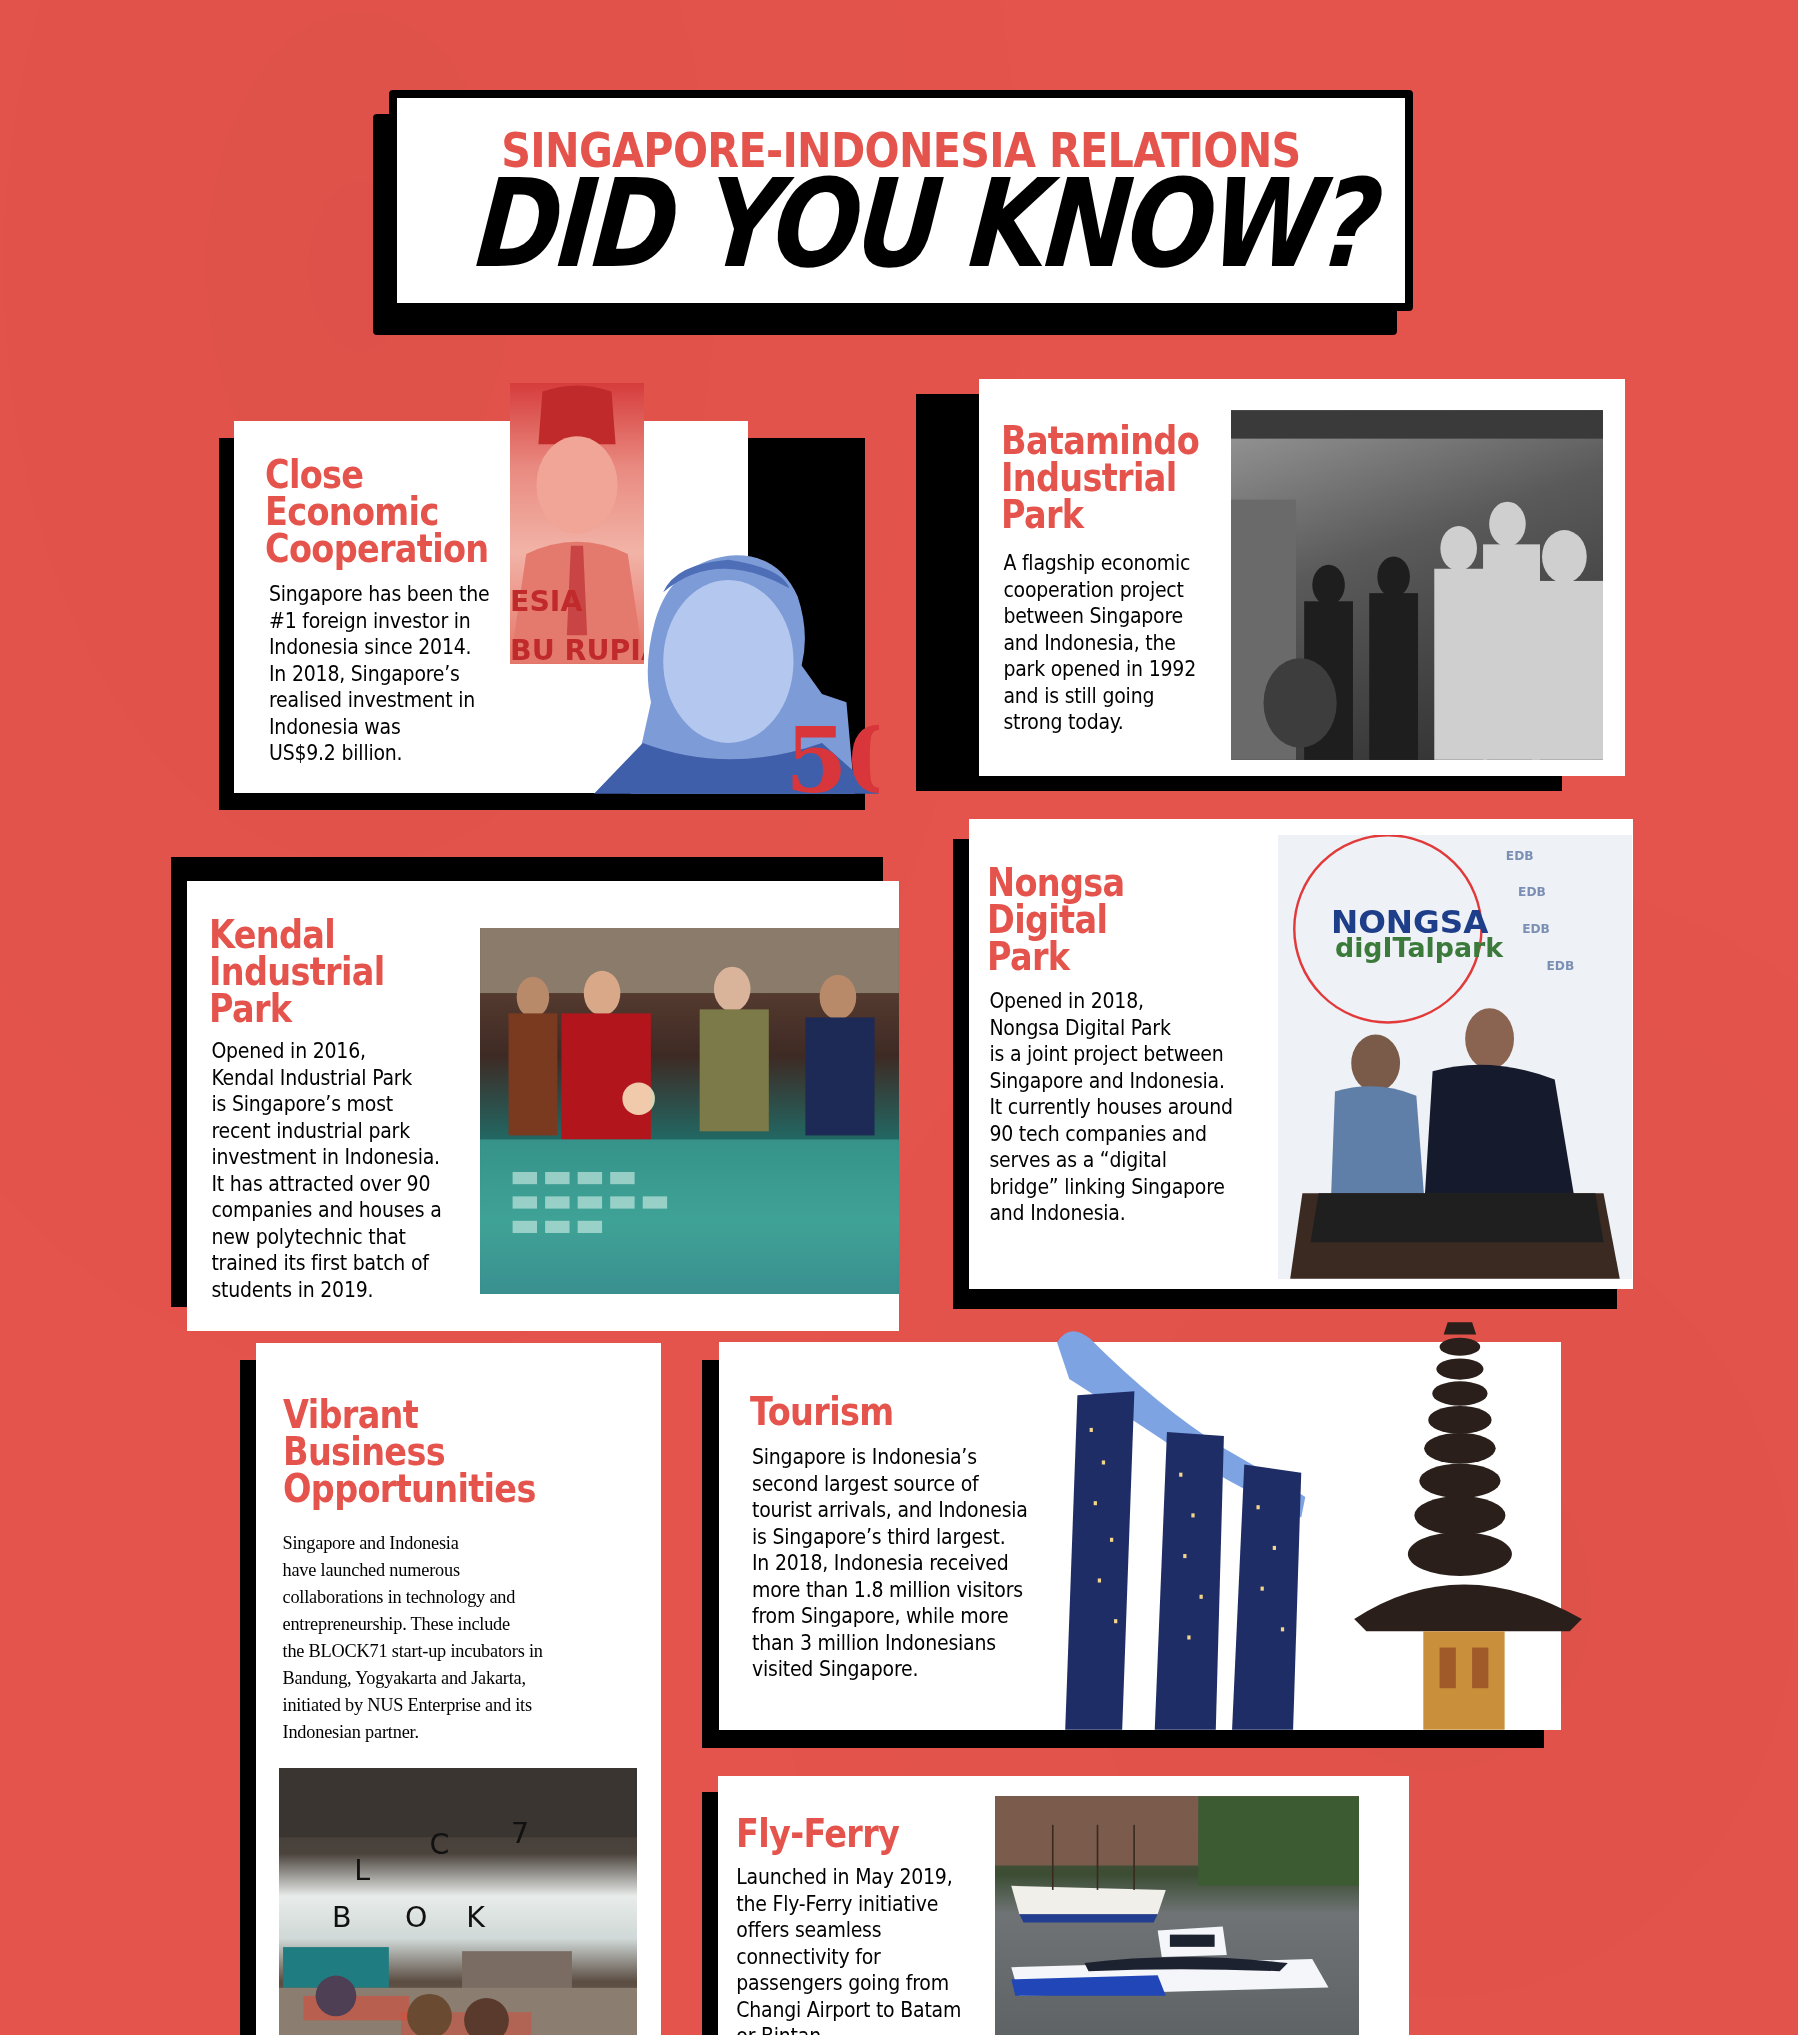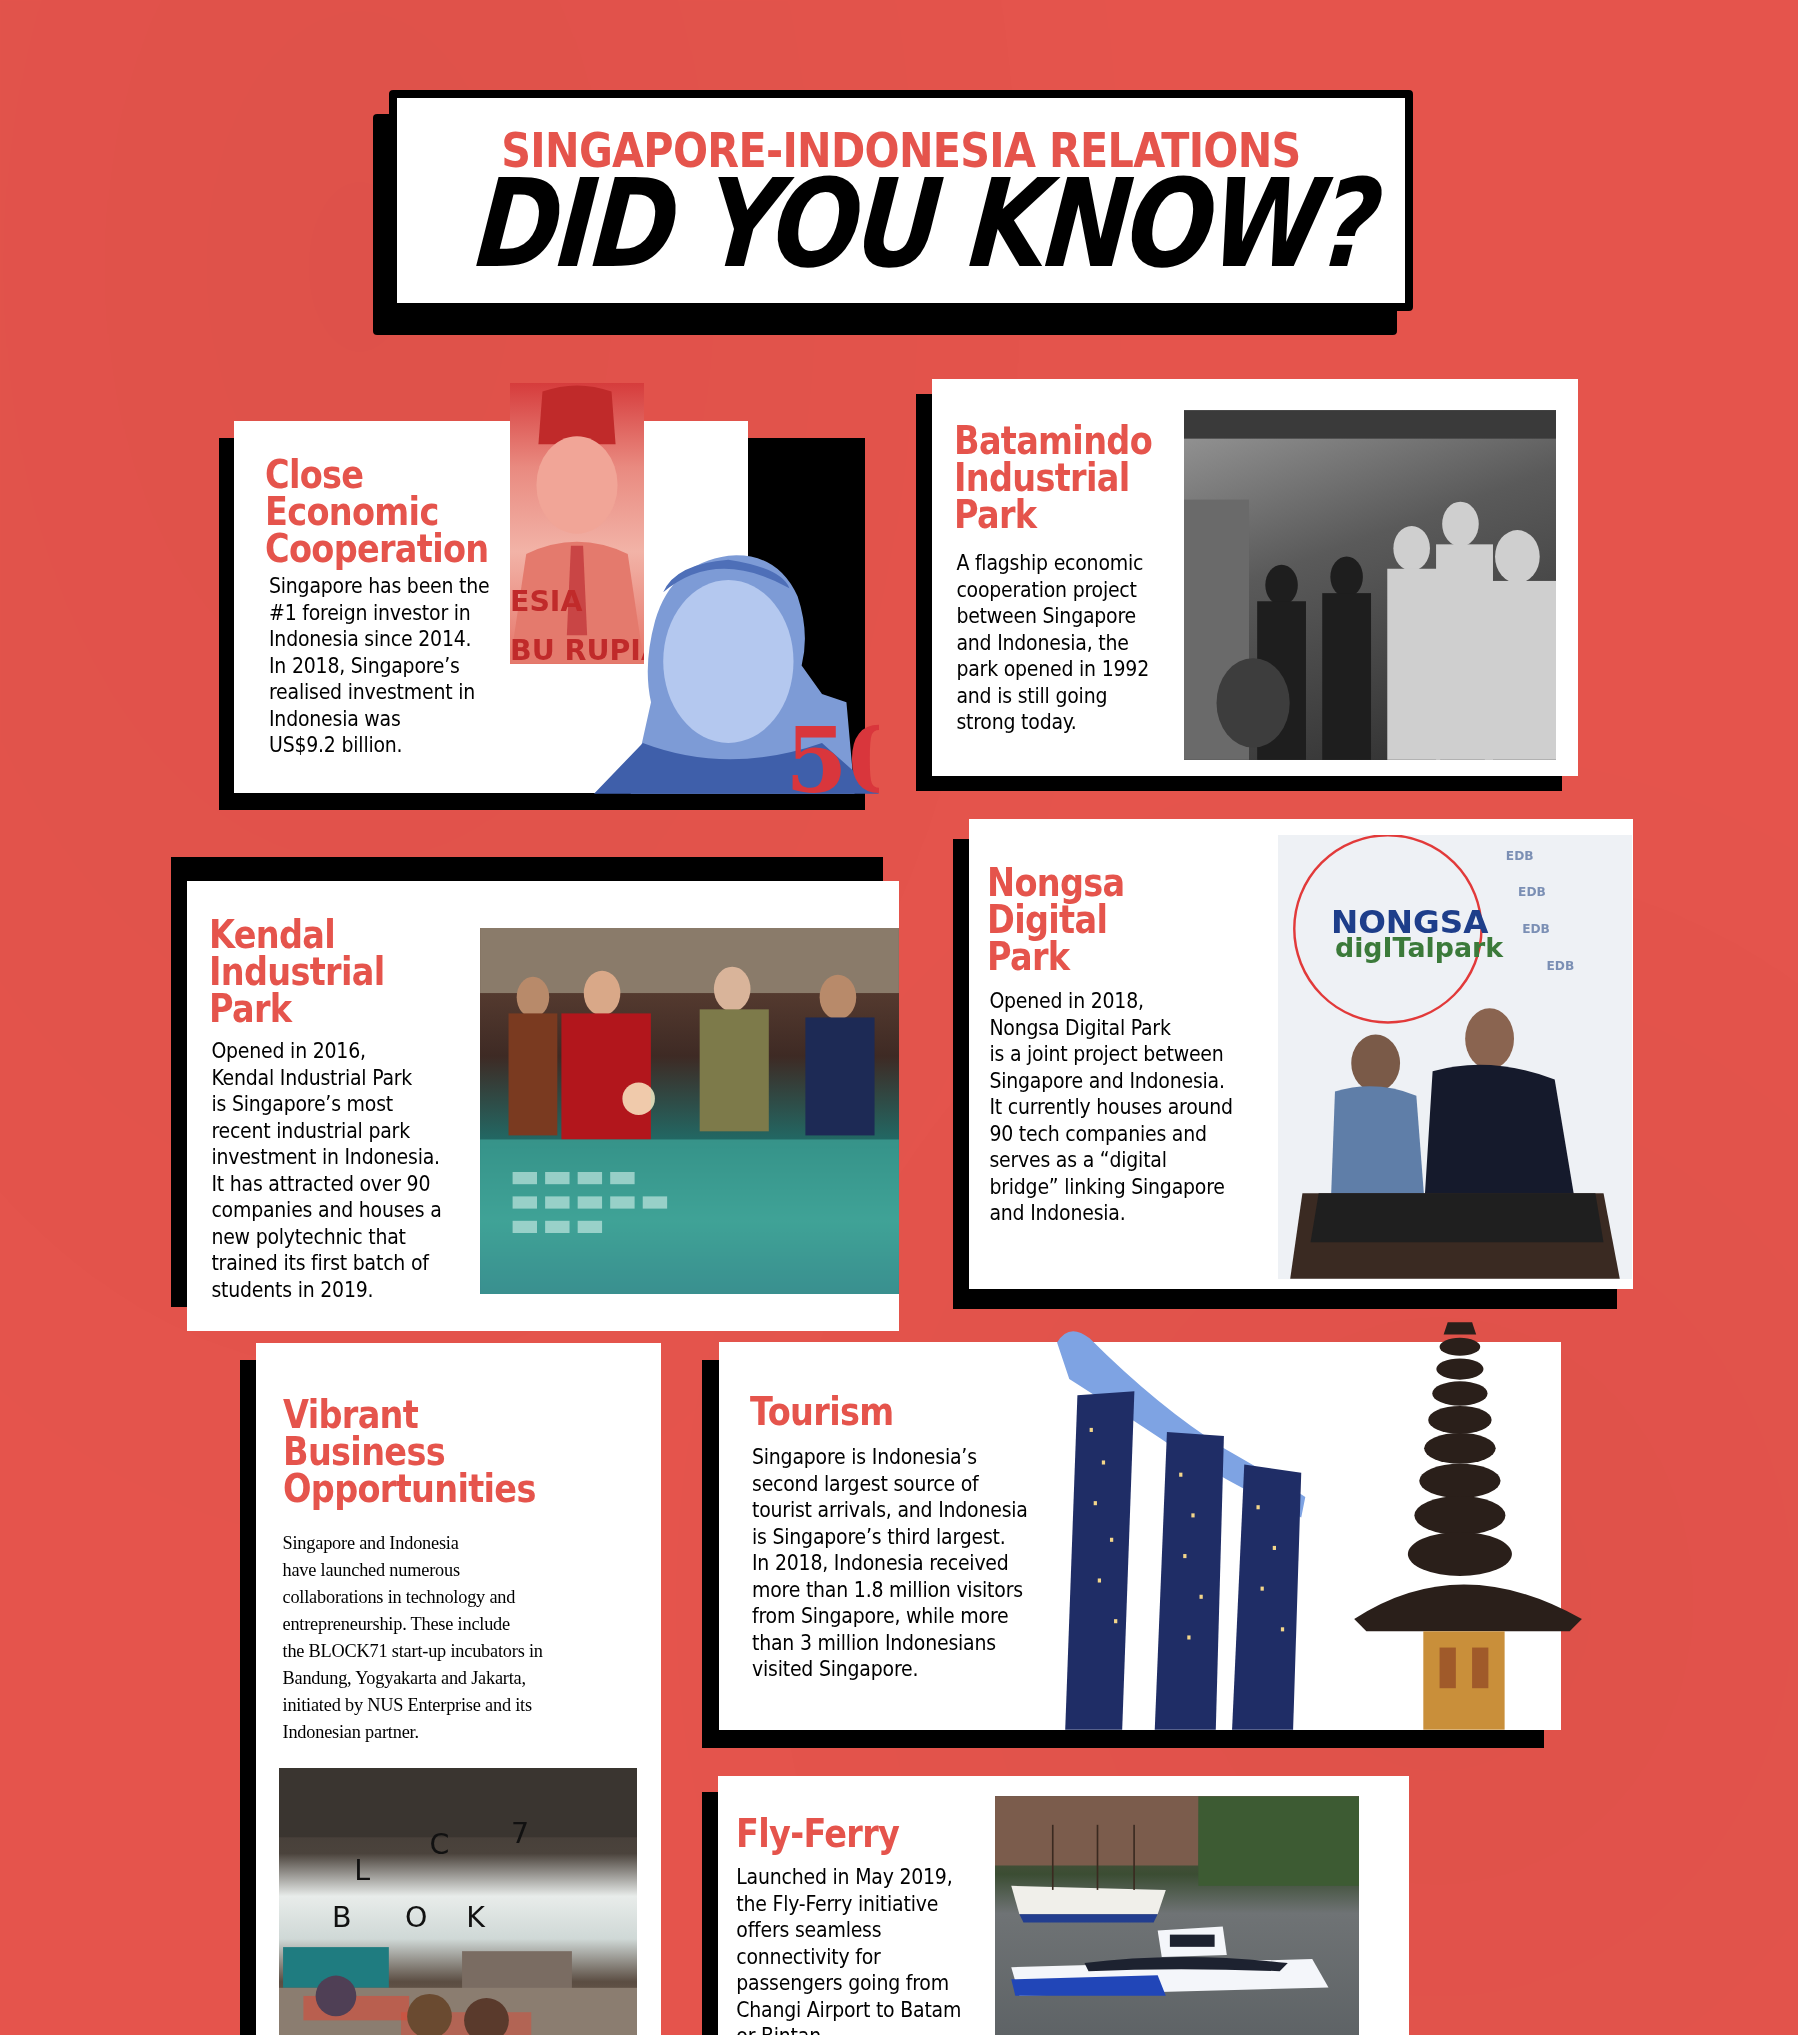--- a/index.html
+++ b/index.html
@@ -51,21 +51,21 @@
 <div class="header-box">
   <div class="header-sub">SINGAPORE-INDONESIA RELATIONS</div>
   <div class="header-title">DID YOU KNOW?</div>
 </div>
 
 <div class="shadow" style="left:219px;top:438px;width:646px;height:372px;"></div>
 <div class="card" style="left:234px;top:421px;width:514px;height:372px;">
   <div class="title" style="left:30.5px;top:35px;">Close
 Economic
 Cooperation</div>
-  <div class="body" style="left:35px;top:152px;">Singapore has been the
+  <div class="body" style="left:35px;top:160px;">Singapore has been the
 #1 foreign investor in
 Indonesia since 2014.
 In 2018, Singapore’s
 realised investment in
 Indonesia was
 US$9.2 billion.</div>
 </div>
 
 <div class="photo" style="left:510px;top:383px;width:134px;height:281px;background:linear-gradient(180deg,#d63c3c 0%,#e98a80 30%,#f2b3a7 60%,#e57367 100%);">
   <svg width="134" height="281" viewBox="0 0 330 690">
@@ -81,21 +81,21 @@
   <svg width="285" height="263" viewBox="0 0 700 645">
     <path d="M90 645 L140 420 Q120 330 150 220 Q190 80 330 60 Q450 50 500 160 Q530 250 510 330 L560 400 L620 420 L640 645 Z" fill="#7d9bd6"></path>
     <ellipse cx="330" cy="320" rx="160" ry="200" fill="#b4c8ef"></ellipse>
     <path d="M170 150 Q300 40 480 140 Q460 90 330 70 Q200 80 170 150Z" fill="#4e6fb8"></path>
     <path d="M0 645 L120 520 Q330 600 560 520 L700 645 Z" fill="#3f5faa"></path>
     <text x="470" y="640" fill="#d9363c" font-size="220" font-family="DejaVu Serif" font-weight="bold">50</text>
   </svg>
 </div>
 
 <div class="shadow" style="left:916px;top:394px;width:646px;height:397px;"></div>
-<div class="card" style="left:932px;top:379px;width:646px;height:397px;">
+<div class="card" style="left:979px;top:379px;width:646px;height:397px;">
   <div class="title" style="left:22.4px;top:43px;">Batamindo
 Industrial
 Park</div>
   <div class="body" style="left:24.4px;top:171px;">A flagship economic
 cooperation project
 between Singapore
 and Indonesia, the
 park opened in 1992
 and is still going
 strong today.</div>

